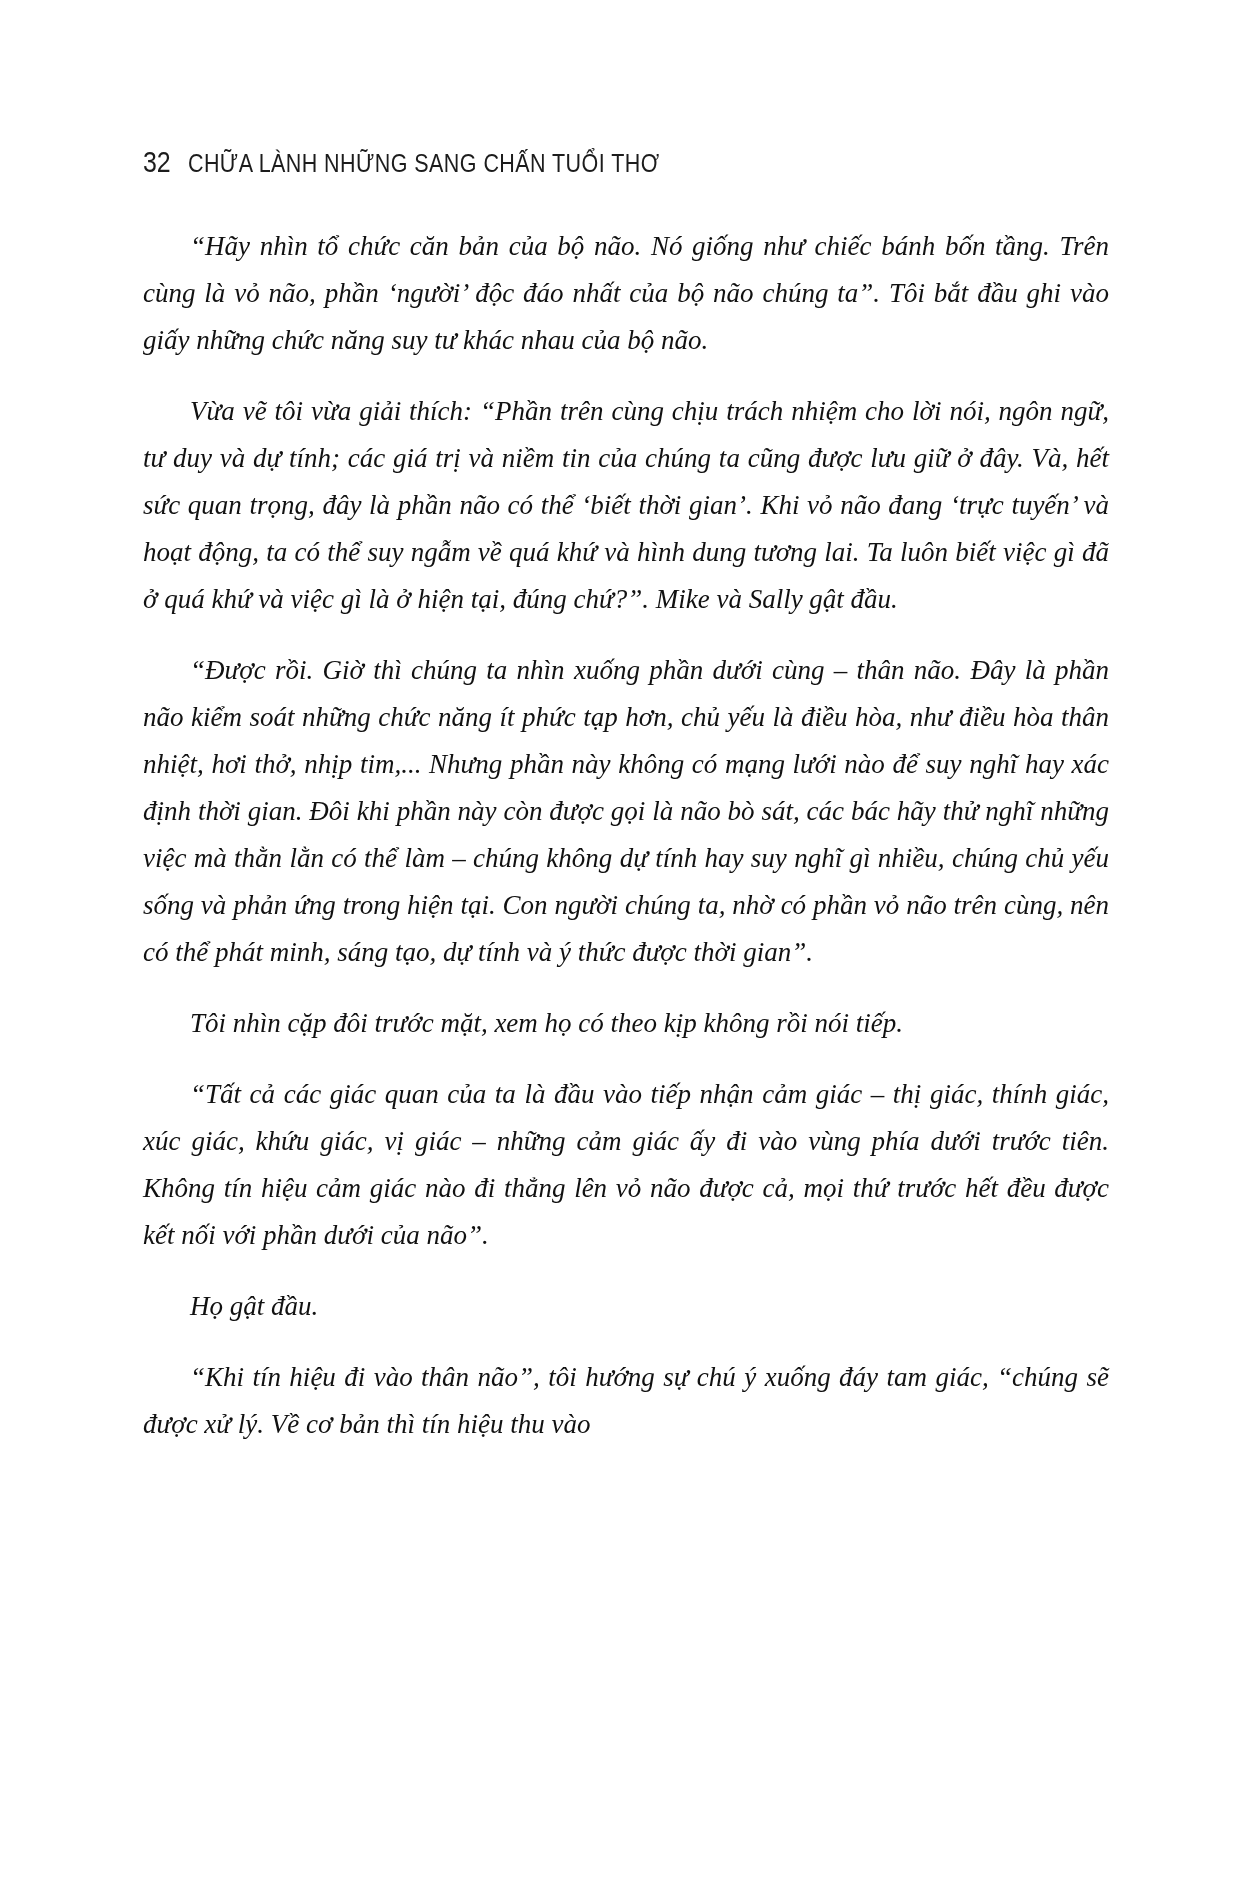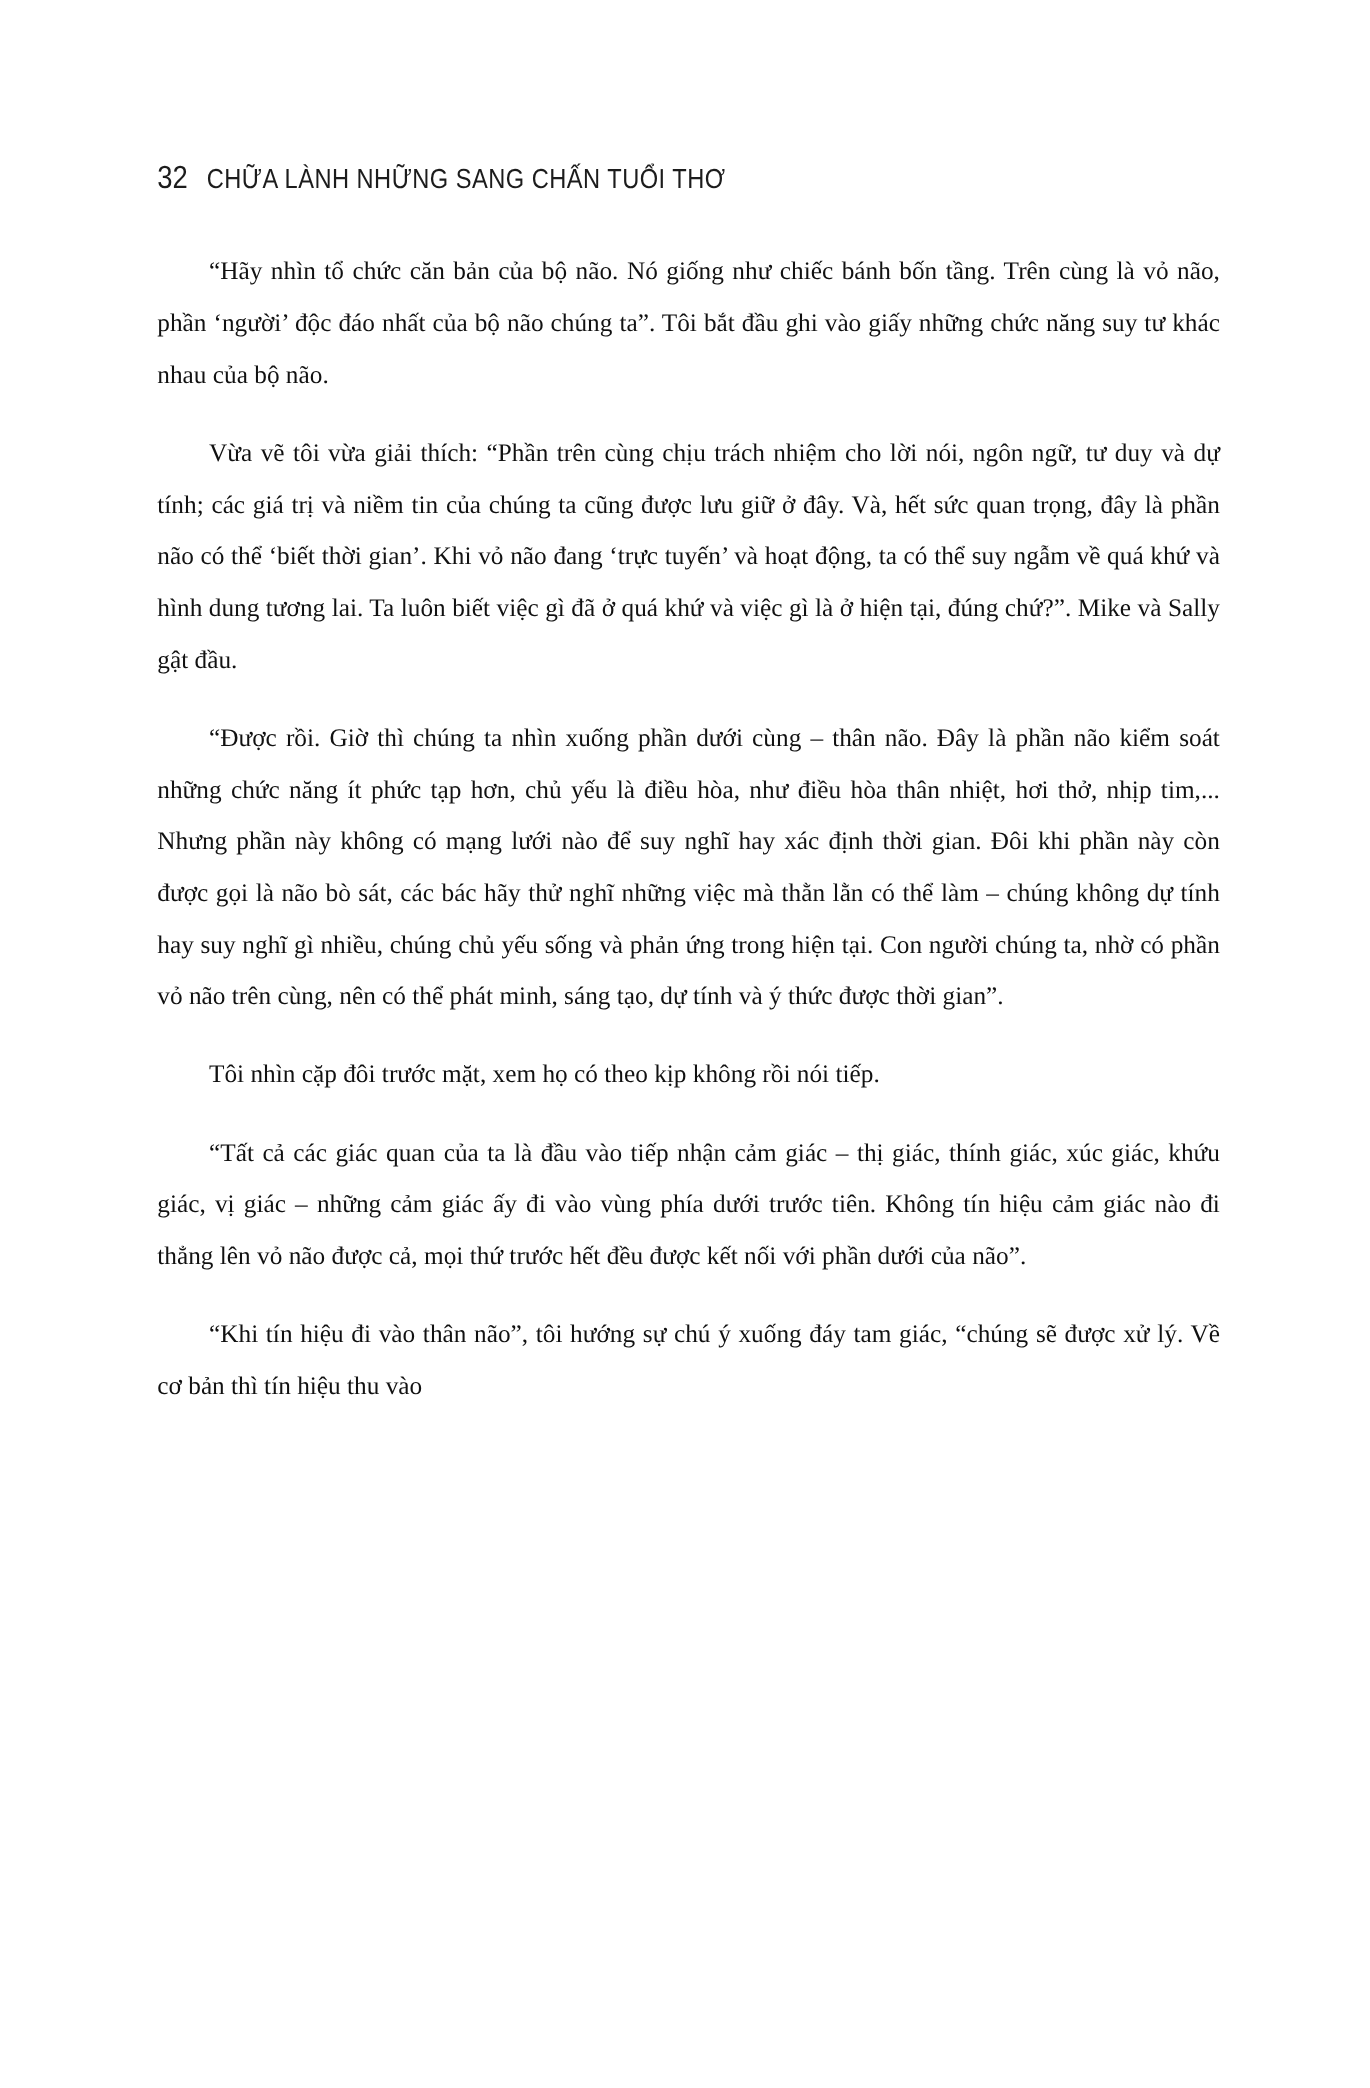--- a/index.html
+++ b/index.html
@@ -37,24 +37,25 @@
     letter-spacing: 0px;
   }
   .running-title {
     font-size: 25px;
     line-height: 1;
     letter-spacing: 0.5px;
   }
   .body-text {
     margin-top: 46px;
     font-family: "Liberation Serif", "DejaVu Serif", serif;
-    font-size: 23px;
+    font-size: 27px;
     line-height: 47px;
     text-align: justify;
     color: #111111;
+    font-style: italic;
   }
   .body-text p {
     margin: 24px 0;
     text-indent: 47px;
     hyphens: none;
   }
   .body-text p:first-child {
     margin-top: 0;
   }
 </style>
@@ -67,16 +68,17 @@
       <span class="page-num">32</span>
       <span class="running-title">CHỮA LÀNH NHỮNG SANG CHẤN TUỔI THƠ</span>
     </header>
 
     <main class="body-text">
       <p>“Hãy nhìn tổ chức căn bản của bộ não. Nó giống như chiếc bánh bốn tầng. Trên cùng là vỏ não, phần ‘người’ độc đáo nhất của bộ não chúng ta”. Tôi bắt đầu ghi vào giấy những chức năng suy tư khác nhau của bộ não.</p>
       <p>Vừa vẽ tôi vừa giải thích: “Phần trên cùng chịu trách nhiệm cho lời nói, ngôn ngữ, tư duy và dự tính; các giá trị và niềm tin của chúng ta cũng được lưu giữ ở đây. Và, hết sức quan trọng, đây là phần não có thể ‘biết thời gian’. Khi vỏ não đang ‘trực tuyến’ và hoạt động, ta có thể suy ngẫm về quá khứ và hình dung tương lai. Ta luôn biết việc gì đã ở quá khứ và việc gì là ở hiện tại, đúng chứ?”. Mike và Sally gật đầu.</p>
       <p>“Được rồi. Giờ thì chúng ta nhìn xuống phần dưới cùng – thân não. Đây là phần não kiểm soát những chức năng ít phức tạp hơn, chủ yếu là điều hòa, như điều hòa thân nhiệt, hơi thở, nhịp tim,... Nhưng phần này không có mạng lưới nào để suy nghĩ hay xác định thời gian. Đôi khi phần này còn được gọi là não bò sát, các bác hãy thử nghĩ những việc mà thằn lằn có thể làm – chúng không dự tính hay suy nghĩ gì nhiều, chúng chủ yếu sống và phản ứng trong hiện tại. Con người chúng ta, nhờ có phần vỏ não trên cùng, nên có thể phát minh, sáng tạo, dự tính và ý thức được thời gian”.</p>
       <p>Tôi nhìn cặp đôi trước mặt, xem họ có theo kịp không rồi nói tiếp.</p>
       <p>“Tất cả các giác quan của ta là đầu vào tiếp nhận cảm giác – thị giác, thính giác, xúc giác, khứu giác, vị giác – những cảm giác ấy đi vào vùng phía dưới trước tiên. Không tín hiệu cảm giác nào đi thẳng lên vỏ não được cả, mọi thứ trước hết đều được kết nối với phần dưới của não”.</p>
+      <p>Họ gật đầu.</p>
       <p>“Khi tín hiệu đi vào thân não”, tôi hướng sự chú ý xuống đáy tam giác, “chúng sẽ được xử lý. Về cơ bản thì tín hiệu thu vào</p>
     </main>
   </div>
 </div>
 
 </body></html>

